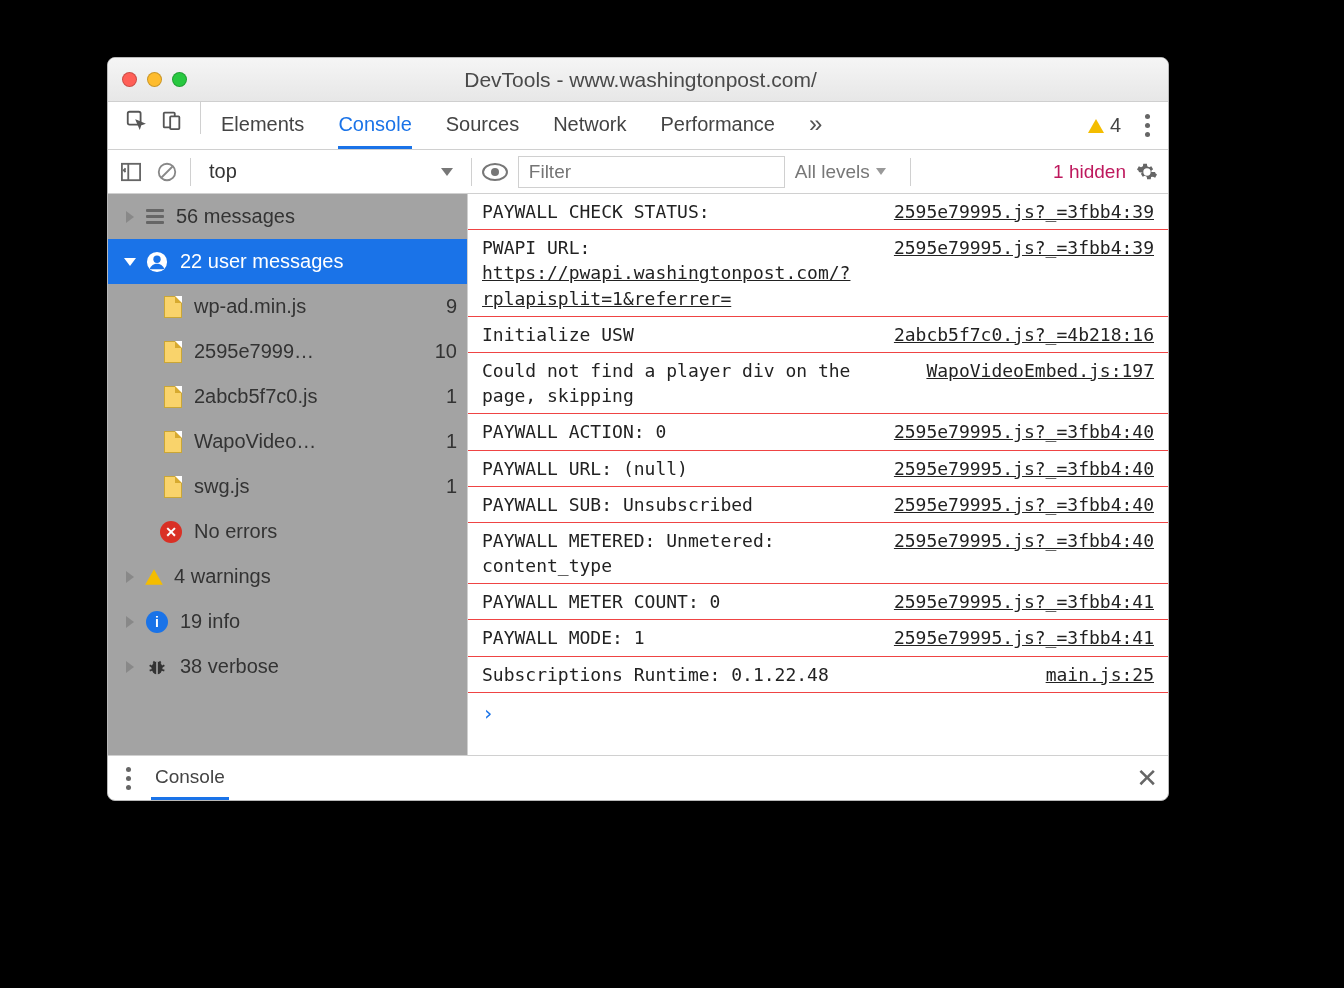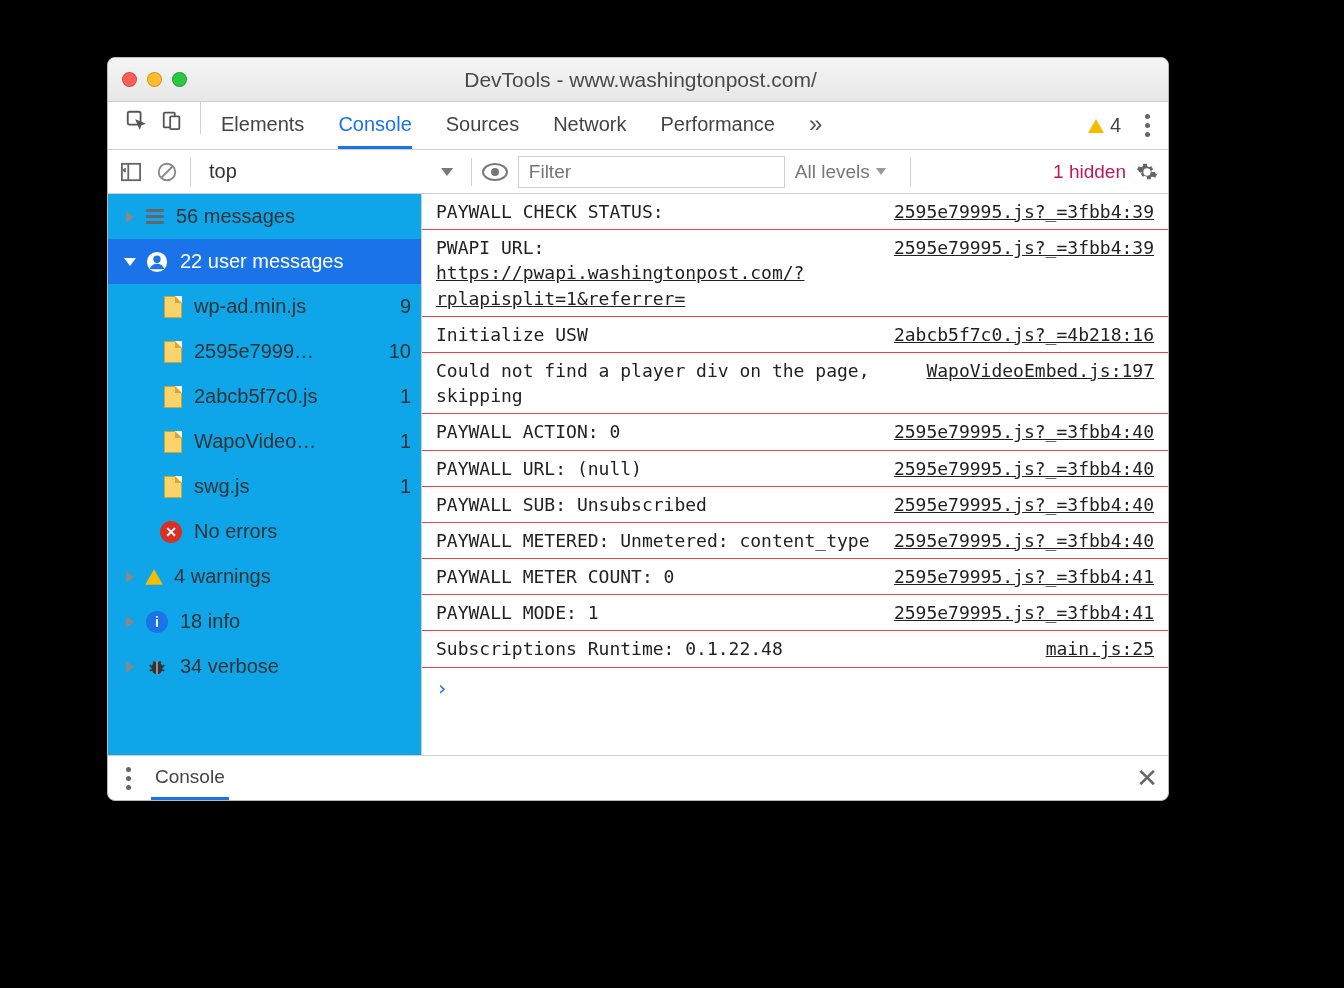--- a/index.html
+++ b/index.html
@@ -29,21 +29,21 @@
   .filterbar { height:44px; border-bottom:1px solid #d0d0d0; display:flex; align-items:center; padding:0 10px; gap:10px; }
   .ic { width:26px; height:26px; display:flex; align-items:center; justify-content:center; color:#666; }
   .ctx { font-size:20px; color:#333; padding:2px 8px; display:flex; align-items:center; gap:84px; }
   .caret-down{width:0;height:0;border-left:6px solid transparent;border-right:6px solid transparent;border-top:8px solid #777;margin-left:120px}
   .filter-input{ flex:0 0 235px; height:32px; border:1px solid #d0d0d0; font-size:19px; padding:3px 10px; color:#333; outline:none; }
   .levels{ font-size:19px; color:#777; display:flex; align-items:center; gap:6px;}
   .levels .caret{width:0;height:0;border-left:5px solid transparent;border-right:5px solid transparent;border-top:7px solid #999;}
   .hidden-ct{ font-size:19px; color:#be185d; margin-left:auto; }
   .gear{ font-size:22px;color:#666;}
   .main { flex:1; display:flex; overflow:hidden; border-bottom:1px solid #d0d0d0;}
-  .sidebar{ width:314px; border-right:1px solid #d0d0d0; background:#0ea5e9; overflow-y:auto; font-size:20px;}
+  .sidebar{ width:360px; border-right:1px solid #d0d0d0; background:#a3a3a3; overflow-y:auto; font-size:20px;}
   .srow{ display:flex; align-items:center; height:45px; padding:0 10px 0 18px; gap:12px; color:#333; cursor:pointer;}
   .srow.level1{padding-left:18px}
   .srow.level2{padding-left:56px}
   .srow.selected{ background:#1a73e8; color:#fff;}
   .srow .disclose{width:0;height:0;border-left:8px solid #888;border-top:6px solid transparent;border-bottom:6px solid transparent;}
   .srow .disclose.open{transform:rotate(90deg)}
   .srow.selected .disclose{border-left-color:#fff}
   .srow .count{ margin-left:auto; font-size:20px;}
   .file-ic{ width:18px;height:22px;background:#f9d36b;border:1px solid #caa636;position:relative}
   .file-ic:before{content:"";position:absolute;top:-1px;right:-1px;width:0;height:0;border-top:7px solid #fff;border-left:7px solid #d7aa2f;}
@@ -208,32 +208,32 @@
         <span><span>No</span> <span>errors</span></span>
       </div>
       <div class="srow level1">
         <span class="disclose"></span>
         <span class="tri-warn" style="transform:scale(1.1)"></span>
         <span><span>4</span> <span>warnings</span></span>
       </div>
       <div class="srow level1">
         <span class="disclose"></span>
         <span class="circ info">i</span>
-        <span><span>18</span> <span>info</span></span>
+        <span><span>19</span> <span>info</span></span>
       </div>
       <div class="srow level1">
         <span class="disclose"></span>
         <span class="bug-ic">
           <svg width="22" height="22" viewBox="0 0 24 24" fill="#333">
               <ellipse cx="12" cy="13" rx="6" ry="7"></ellipse>
               <line x1="12" y1="6" x2="12" y2="20" stroke="#fff"></line>
               <path d="M4 10l3 2M4 16l3-1M20 10l-3 2M20 16l-3-1M8 6l2 2M16 6l-2 2" stroke="#333" stroke-width="2" fill="none"></path>
             </svg>
         </span>
-        <span><span>34</span> <span>verbose</span></span>
+        <span><span>38</span> <span>verbose</span></span>
       </div>
     </div>
 
     <div class="logs">
       <div class="logrow">
           <div class="msg"><span>PAYWALL CHECK STATUS:</span></div>
           <a class="src">2595e79995.js?_=3fbb4:39</a>
         </div>
       <div class="logrow">
           <div class="msg"><span>PWAPI URL: </span><a>https://pwapi.washingtonpost.com/?rplapisplit=1&amp;referrer=</a></div>

